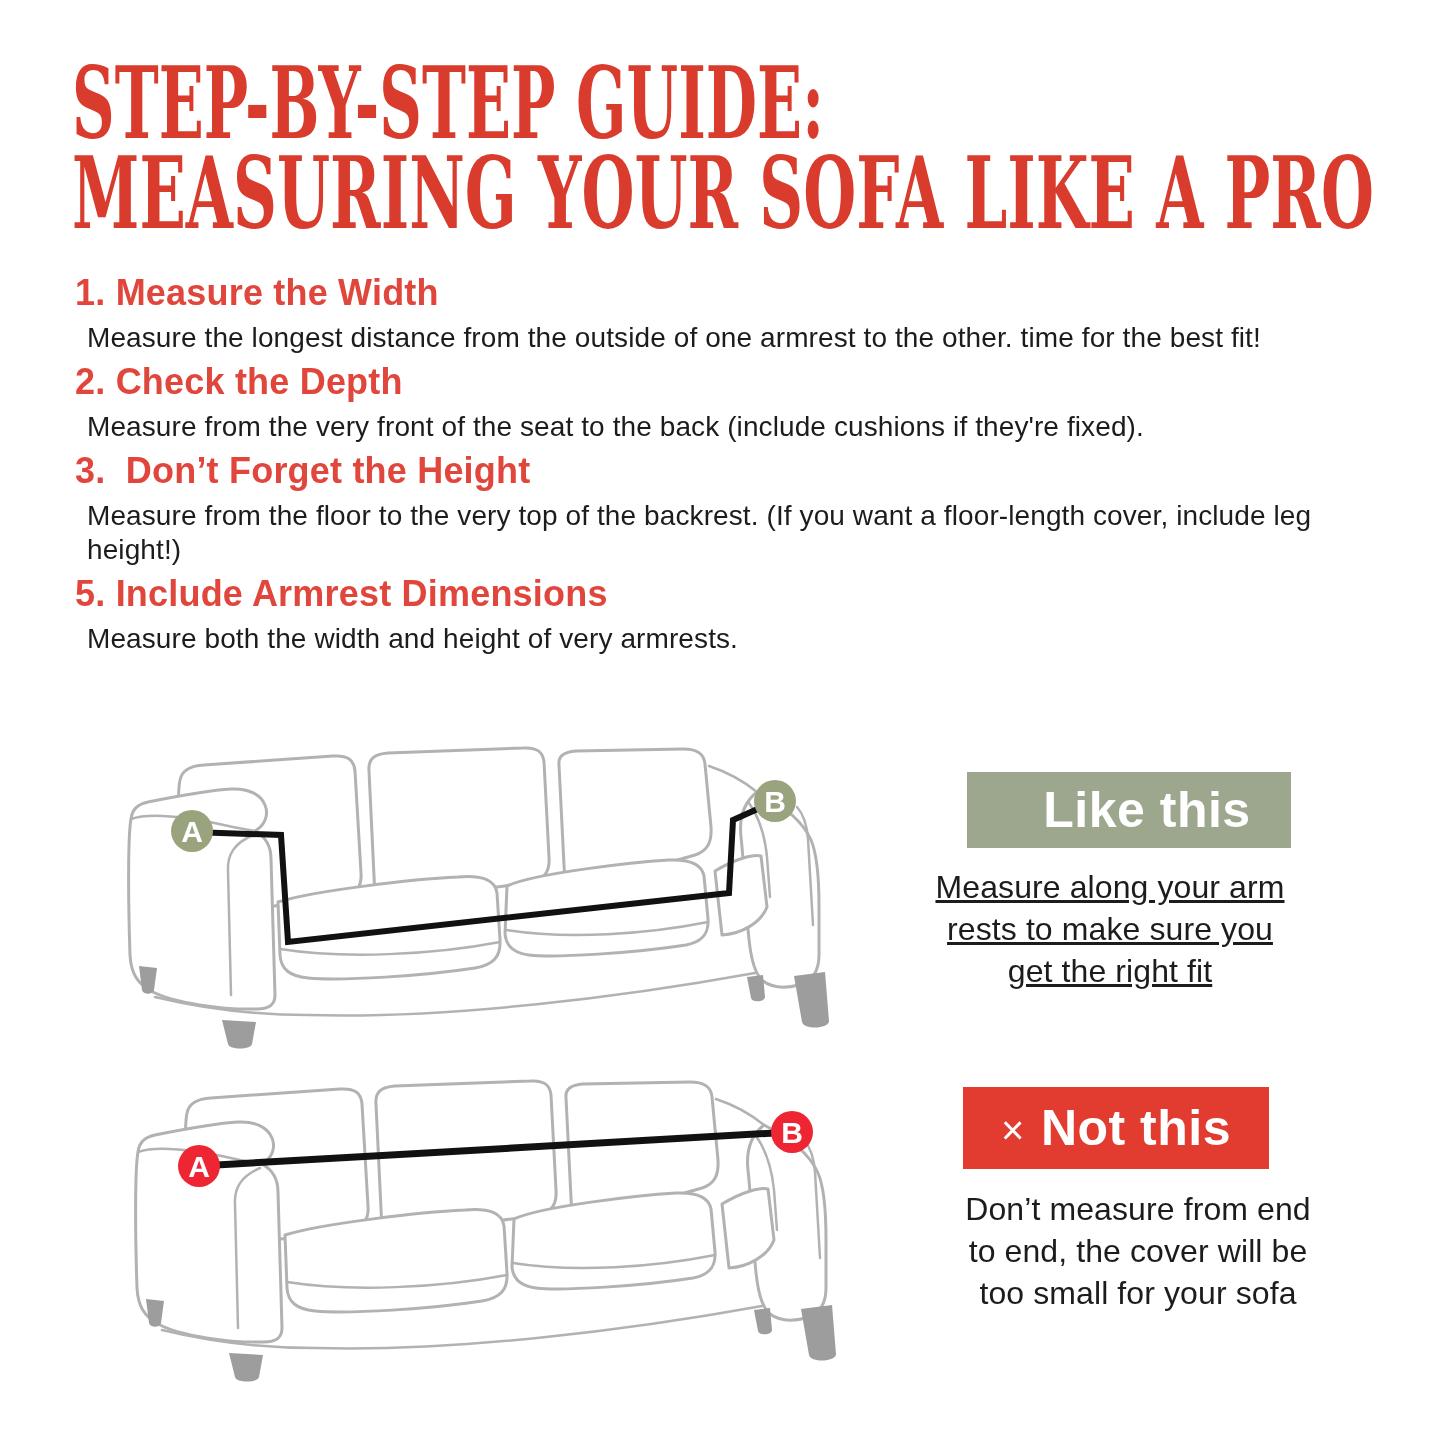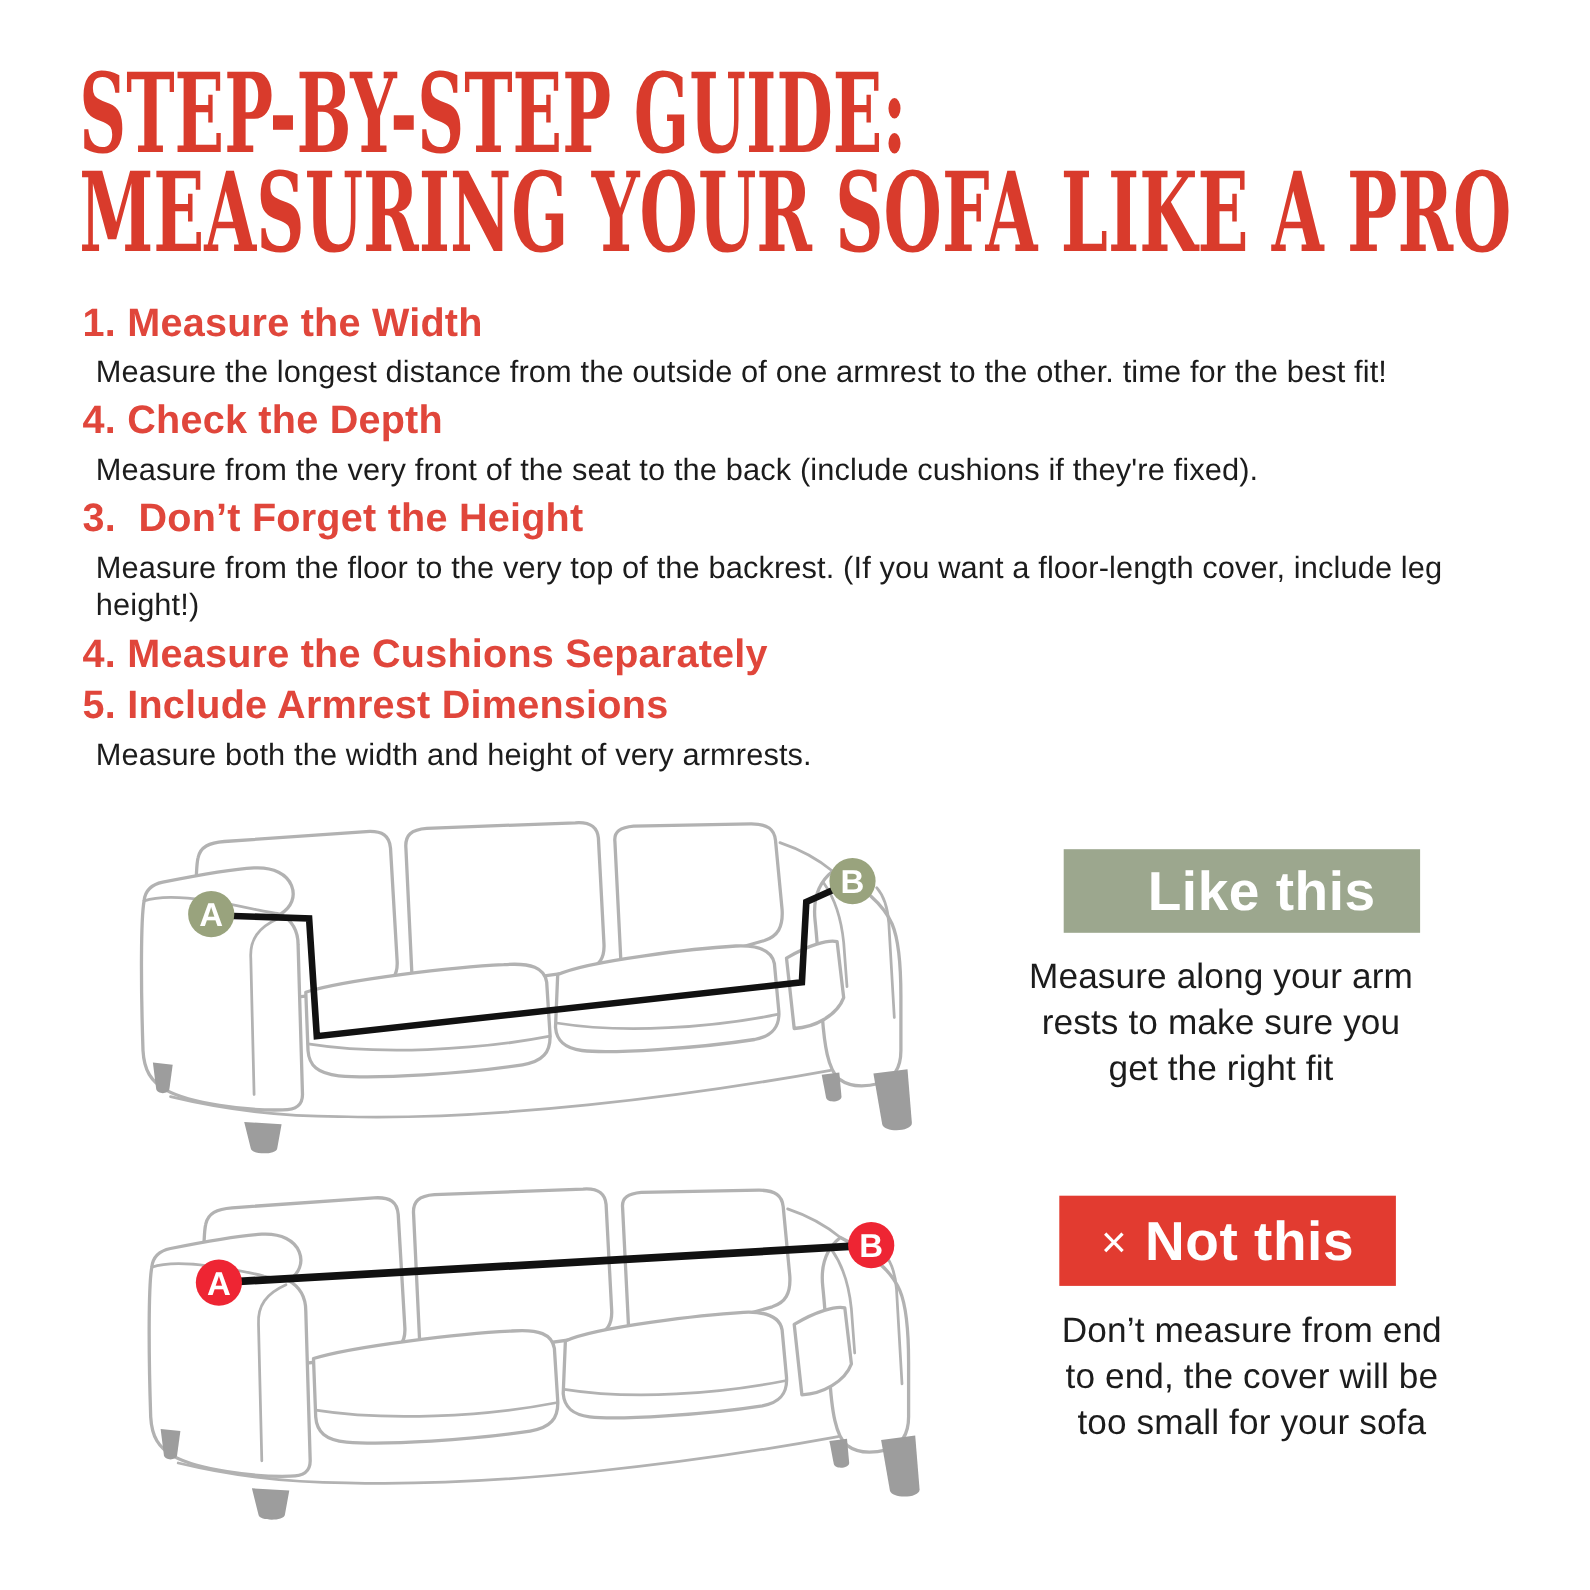--- a/index.html
+++ b/index.html
@@ -33,21 +33,21 @@
     display:flex;align-items:center;justify-content:center;
     color:#ffffff;font-weight:bold;font-size:50px;letter-spacing:.5px;
   }
   .like-box{left:967px;top:772px;width:288px;height:76px;background:var(--box-green);padding-left:36px;}
   .not-box{left:963px;top:1087px;width:306px;height:82px;background:var(--box-red);}
   .x-mark{font-weight:400;font-size:40px;margin-right:16px;position:relative;top:2px;}
   .caption{
     text-align:center;white-space:pre-line;color:var(--ink);
     font-size:32px;line-height:42px;letter-spacing:.1px;
   }
-  .cap-like{left:905px;top:866px;width:410px;}
+  .cap-like{left:905px;top:866px;width:410px;text-decoration:underline;}
   .cap-not{left:928px;top:1188px;width:420px;}
 
   
   .sofa{overflow:visible;}
   .sofa .outline{stroke:var(--outline);stroke-width:3;fill:#ffffff;
     stroke-linejoin:round;stroke-linecap:round;}
   .sofa .seam{stroke:var(--outline);stroke-width:2.5;fill:none;
     stroke-linejoin:round;stroke-linecap:round;}
   .sofa .leg{fill:var(--leg);stroke:none;}
   .sofa .measure{stroke:var(--measure);stroke-width:6;fill:none;stroke-linejoin:miter;}
@@ -67,29 +67,28 @@
   <text x="2" y="78" font-size="100" textLength="752" lengthAdjust="spacingAndGlyphs">STEP-BY-STEP GUIDE:</text>
   <text x="2" y="168" font-size="100" textLength="1302" lengthAdjust="spacingAndGlyphs">MEASURING YOUR SOFA LIKE A PRO</text>
 </svg>
 
 <div class="abs steps">
   <div>
     <p class="step-heading">1. Measure the Width</p>
     <p class="step-body">Measure the longest distance from the outside of one armrest to the other. time for the best fit!</p>
   </div>
   <div>
-    <p class="step-heading">4. Check the Depth</p>
+    <p class="step-heading">2. Check the Depth</p>
     <p class="step-body">Measure from the very front of the seat to the back (include cushions if they're fixed).</p>
   </div>
   <div>
     <p class="step-heading">3.  Don’t Forget the Height</p>
     <p class="step-body">Measure from the floor to the very top of the backrest. (If you want a floor-length cover, include leg height!)</p>
   </div>
   <div>
-    <p class="step-heading">4. Measure the Cushions Separately</p>
   </div>
   <div>
     <p class="step-heading">5. Include Armrest Dimensions</p>
     <p class="step-body">Measure both the width and height of very armrests.</p>
   </div>
 </div>
 
 <svg class="abs sofa" style="left:103px;top:745px;" width="760" height="320" viewBox="0 0 760 320">
   <g>
 

